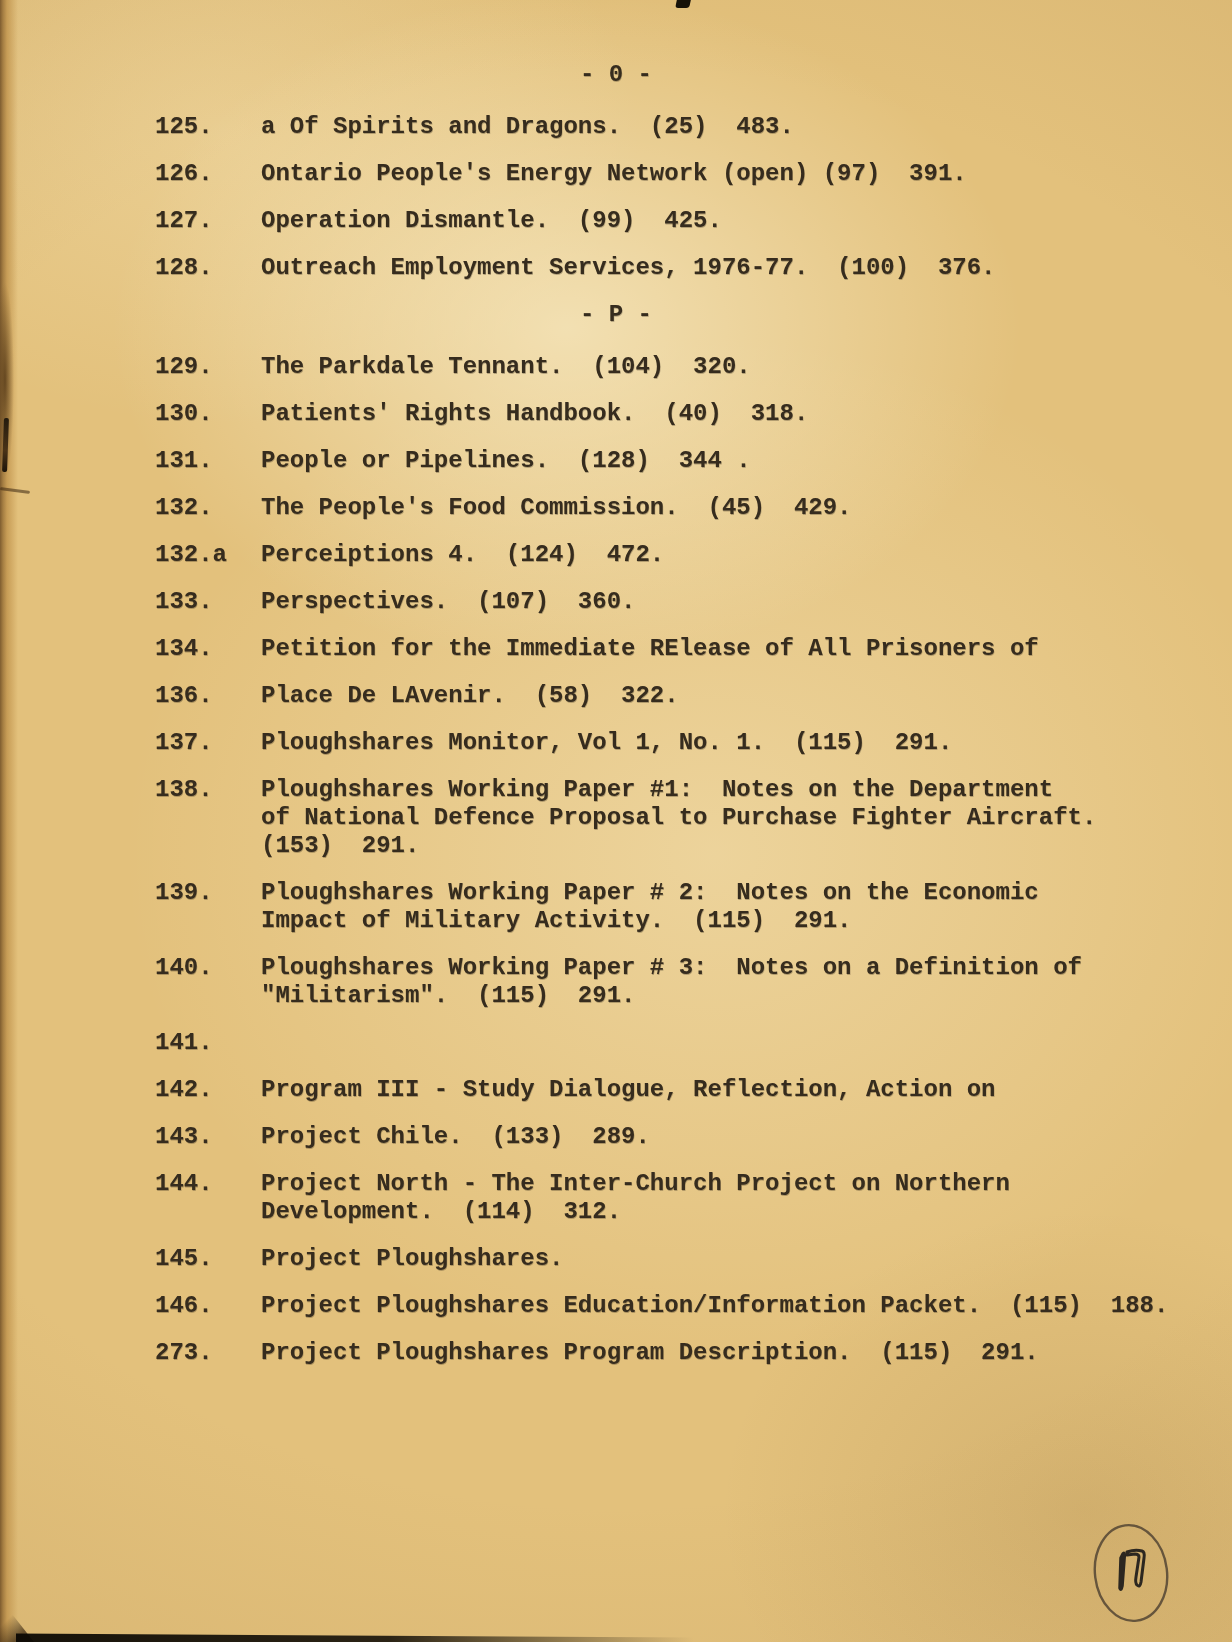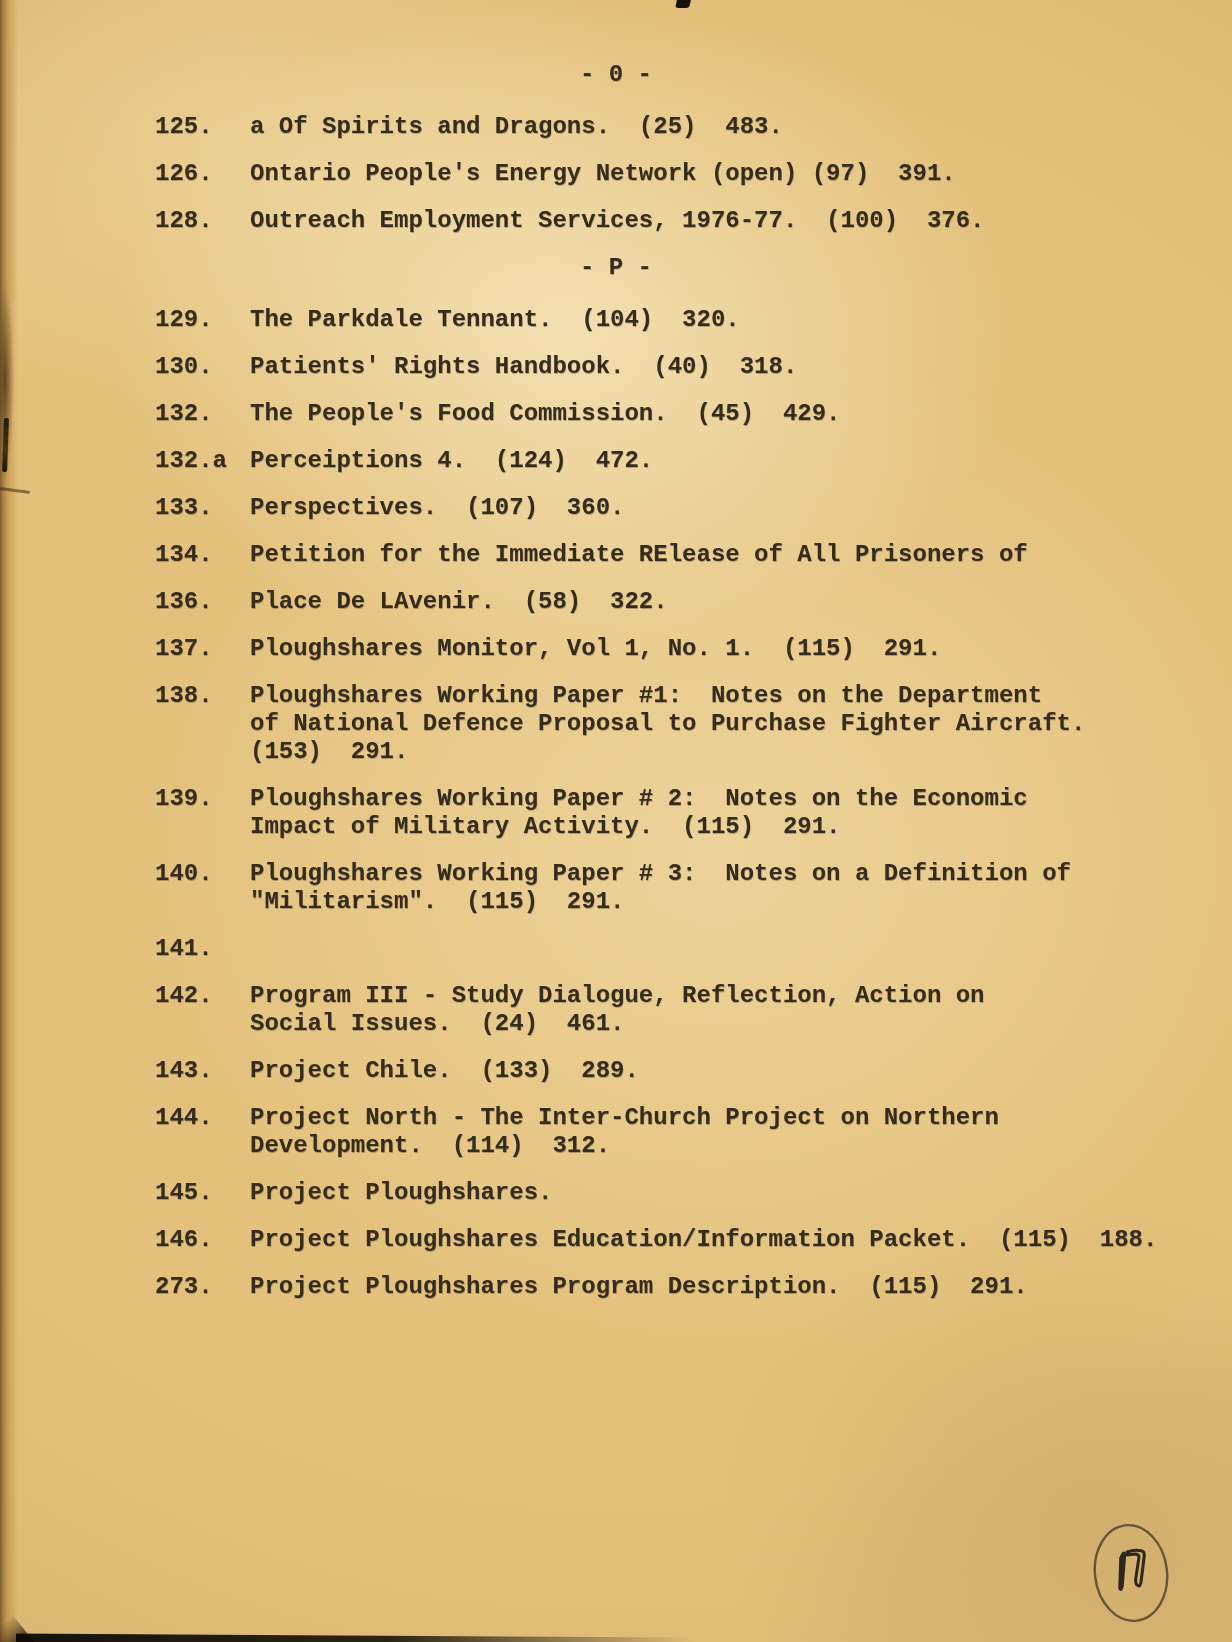--- a/index.html
+++ b/index.html
@@ -61,21 +61,21 @@
   }
   .section-header{
     text-align:center;white-space:pre;margin-bottom:24px;
   }
   .entry{
     display:flex;align-items:flex-start;
     padding-left:155px;margin-bottom:19px;
   }
   .entry .num{width:95px;flex:0 0 95px;white-space:pre;}
   .entry .lines{flex:1 1 auto;}
-  .entry .line{white-space:pre;}
+  .entry .line{white-space:pre;margin-left:11px;}
   
   .hand-mark{position:absolute;left:1090px;top:1520px;width:84px;height:106px;}
 </style>
 </head>
 <body>
 
 <div class="paper"></div>
 <div class="edge-left"></div>
 <div class="edge-blob"></div>
 <div class="staple"></div>
@@ -92,36 +92,48 @@
         <div class="line">a Of Spirits and Dragons.  (25)  483.</div>
       </div>
     </div>
     <div class="entry">
       <div class="num">126.</div>
       <div class="lines">
         <div class="line">Ontario People's Energy Network (open) (97)  391.</div>
       </div>
     </div>
     <div class="entry">
+      <div class="num">127.</div>
+      <div class="lines">
+        <div class="line">Operation Dismantle.  (99)  425.</div>
+      </div>
+    </div>
+    <div class="entry">
       <div class="num">128.</div>
       <div class="lines">
         <div class="line">Outreach Employment Services, 1976-77.  (100)  376.</div>
       </div>
     </div>
     <div class="section-header">- P -</div>
     <div class="entry">
       <div class="num">129.</div>
       <div class="lines">
         <div class="line">The Parkdale Tennant.  (104)  320.</div>
       </div>
     </div>
     <div class="entry">
       <div class="num">130.</div>
       <div class="lines">
         <div class="line">Patients' Rights Handbook.  (40)  318.</div>
+      </div>
+    </div>
+    <div class="entry">
+      <div class="num">131.</div>
+      <div class="lines">
+        <div class="line">People or Pipelines.  (128)  344 .</div>
       </div>
     </div>
     <div class="entry">
       <div class="num">132.</div>
       <div class="lines">
         <div class="line">The People's Food Commission.  (45)  429.</div>
       </div>
     </div>
     <div class="entry">
       <div class="num">132.a</div>
@@ -175,21 +187,20 @@
         <div class="line">"Militarism".  (115)  291.</div>
       </div>
     </div>
     <div class="entry">
       <div class="num">141.</div>
     </div>
     <div class="entry">
       <div class="num">142.</div>
       <div class="lines">
         <div class="line">Program III - Study Dialogue, Reflection, Action on</div>
-        <div class="line">Social Issues.  (24)  461.</div>
       </div>
     </div>
     <div class="entry">
       <div class="num">143.</div>
       <div class="lines">
         <div class="line">Project Chile.  (133)  289.</div>
       </div>
     </div>
     <div class="entry">
       <div class="num">144.</div>

